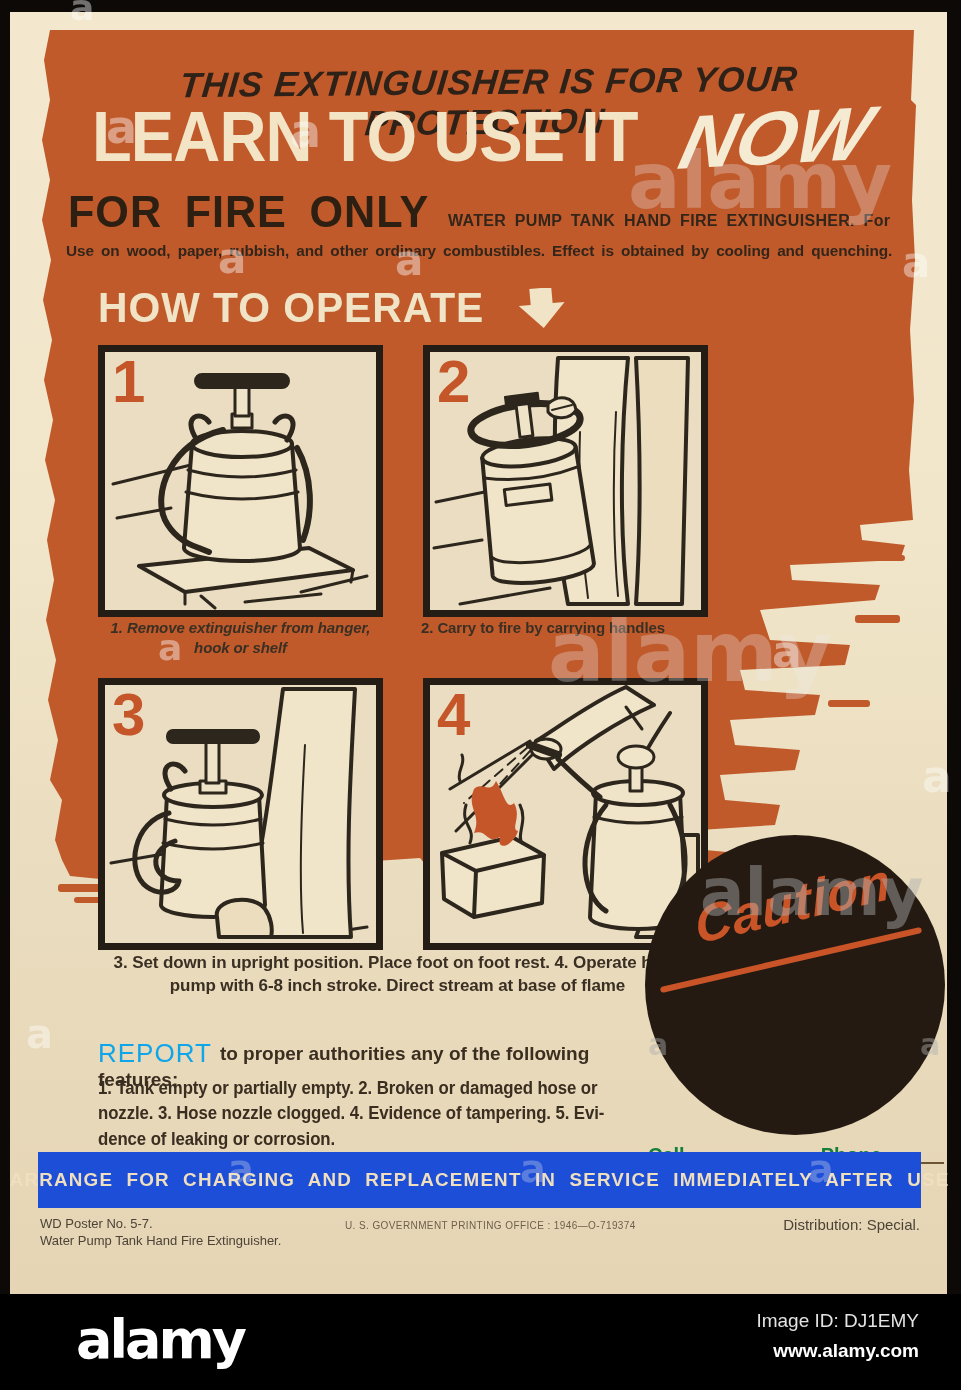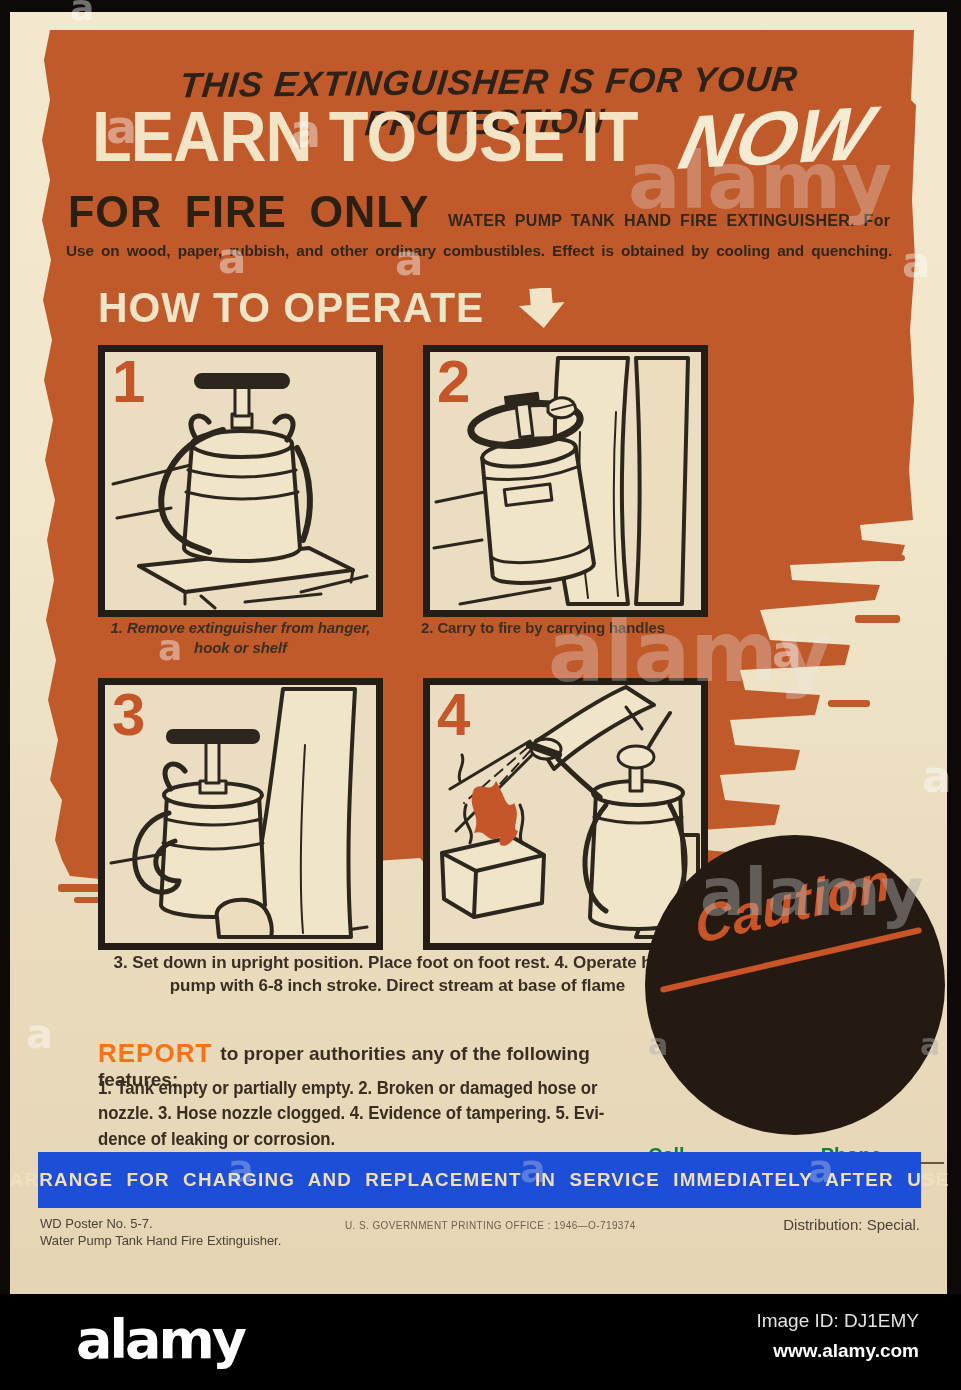--- a/index.html
+++ b/index.html
@@ -43,21 +43,21 @@
            background:#241A12;z-index:4;}
   .caution-title{position:absolute;left:28px;top:38px;width:240px;text-align:center;
            color:#C85427;font-size:52px;font-weight:900;font-style:italic;
            transform:rotate(-13deg) skewX(-8deg);letter-spacing:1px;}
   .caution-swash{position:absolute;left:12px;top:122px;width:268px;height:6px;background:#C85427;
            border-radius:3px;transform:rotate(-13deg);}
   .caution-body{position:absolute;left:25px;top:150px;width:250px;text-align:center;
            color:#CE5B2B;font-size:17px;font-weight:900;line-height:1.45;}
 
   .report-row{left:98px;top:1038px;width:560px;}
-  .report-label{color:#f97316;font-size:26px;font-weight:700;letter-spacing:1px;vertical-align:-2px;}
+  .report-label{color:#0ea5e9;font-size:26px;font-weight:400;letter-spacing:1px;vertical-align:-2px;}
   .report-intro{color:#3a2e21;font-size:19px;font-weight:700;margin-left:8px;}
   .report-body{left:98px;top:1076px;width:580px;color:#3a2e21;font-size:17.5px;font-weight:700;
                line-height:1.45;letter-spacing:-0.1px;transform:scaleX(0.96);transform-origin:left;}
 
   .contact{left:648px;top:1116px;display:flex;align-items:flex-start;color:#15803d;
            font-size:20px;font-weight:700;margin-top:28px;}
   .blank{display:inline-block;border-bottom:2px solid #6b5535;height:18px;}
 
   .bar{left:38px;top:1152px;width:883px;height:56px;background:#1d4ed8;display:flex;
        align-items:center;justify-content:center;}

